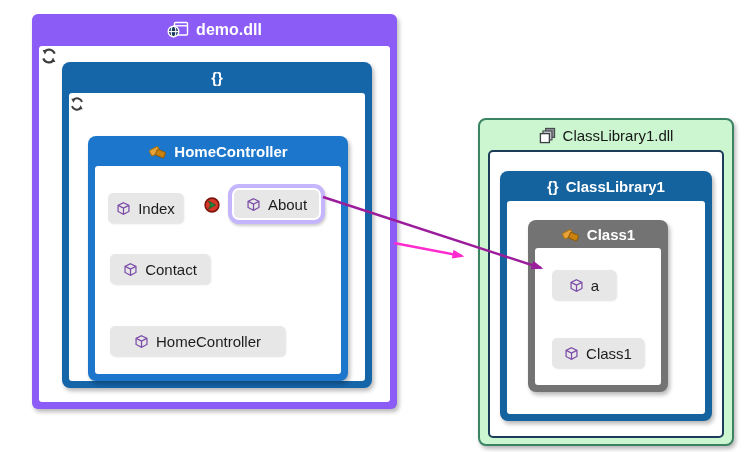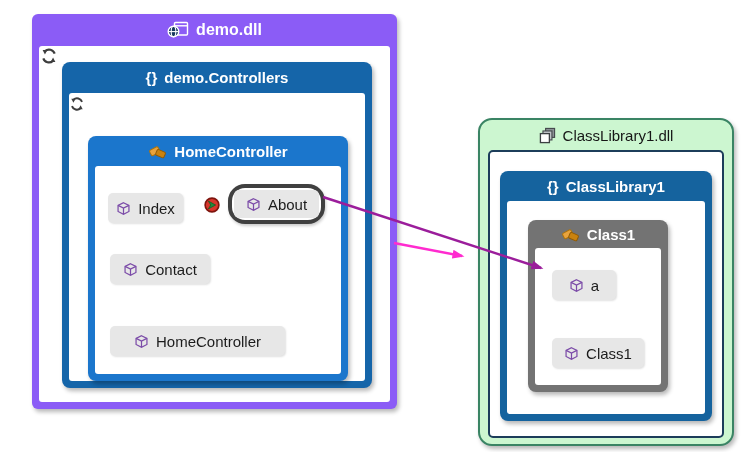--- a/index.html
+++ b/index.html
@@ -10,22 +10,22 @@
   }
   .grp{position:absolute;box-sizing:border-box;border-radius:7px;
        box-shadow:2px 3px 4px rgba(0,0,0,0.28);}
   .grp-hd{position:absolute;left:0;top:0;right:0;display:flex;align-items:center;
           justify-content:center;gap:7px;color:#ffffff;font-weight:600;}
   .grp-bd{position:absolute;background:#ffffff;border-radius:3px;}
   .node{position:absolute;display:flex;align-items:center;justify-content:center;
         gap:7px;background:#E7E7E7;border-radius:5px;font-size:15px;color:#1c1c1c;
         box-shadow:1px 1px 2px rgba(0,0,0,0.12);}
   .ns-glyph{font-weight:600;font-size:15px;line-height:1;}
-  .sel-wrap{position:absolute;box-sizing:border-box;border:4px solid #404040;
-            border-radius:17px;background:#ffffff;padding:2px;
+  .sel-wrap{position:absolute;box-sizing:border-box;border:4px solid #c4b5fd;
+            border-radius:11px;background:#ffffff;padding:2px;
             box-shadow:1px 2px 3px rgba(0,0,0,0.2);}
   .sel-wrap .node{position:relative;width:100%;height:100%;box-shadow:none;}
   .badge{position:absolute;}
   svg{display:block;}
   #link-layer{position:absolute;left:0;top:0;pointer-events:none;z-index:50;}
   #link-layer line{pointer-events:visibleStroke;}
 </style>
 </head>
 <body>
 
@@ -53,21 +53,20 @@
           <path d="M3.7,12.6 A6.6,6.6 0 0 0 14.4,15.4"></path>
         </g>
         <polygon points="2.9,3.4 8.1,3.4 5.5,8.4" fill="#3D3D3D"></polygon>
         <polygon points="17.1,16.6 11.9,16.6 14.5,11.6" fill="#3D3D3D"></polygon>
       </svg>
     </span>
 
     <div class="grp" style="left:23px;top:16px;width:310px;height:326px;background:#1565A9;border-radius:8px;">
       <div class="grp-hd" style="height:31px;font-size:15px;">
         <span class="ns-glyph">{}</span>
-        <span>demo.Controllers</span>
       </div>
       <div class="grp-bd" style="left:7px;right:7px;top:31px;bottom:7px;">
 
         <span class="badge" style="left:0px;top:3px;">
           <svg width="16" height="16" viewBox="0 0 20 20">
             <g fill="none" stroke="#3D3D3D" stroke-width="2.4">
               <path d="M16.3,7.4 A6.6,6.6 0 0 0 5.6,4.6"></path>
               <path d="M3.7,12.6 A6.6,6.6 0 0 0 14.4,15.4"></path>
             </g>
             <polygon points="2.9,3.4 8.1,3.4 5.5,8.4" fill="#3D3D3D"></polygon>
@@ -136,21 +135,21 @@
               <span>HomeController</span>
             </div>
 
           </div>
         </div>
       </div>
     </div>
   </div>
 </div>
 
-<div class="grp" style="left:478px;top:118px;width:256px;height:328px;background:#CCF6D0;border:2px solid #3A8464;border-radius:14px;">
+<div class="grp" style="left:478px;top:118px;width:256px;height:328px;background:#CCF6D0;border:2px solid #3A8464;border-radius:8px;">
   <div class="grp-hd" style="height:30px;font-size:15px;color:#161616;font-weight:400;">
     <span>
       <svg width="17" height="17" viewBox="0 0 18 18">
         <rect x="7" y="1.5" width="9.5" height="9.5" fill="#8A8F94" stroke="#45494D" stroke-width="1.2"></rect>
         <rect x="4.2" y="4.2" width="9.5" height="9.5" fill="#C4C8CC" stroke="#45494D" stroke-width="1.2"></rect>
         <rect x="1.5" y="7" width="9.5" height="9.5" fill="#ffffff" stroke="#3C4043" stroke-width="1.4"></rect>
       </svg>
     </span>
     <span>ClassLibrary1.dll</span>
   </div>

